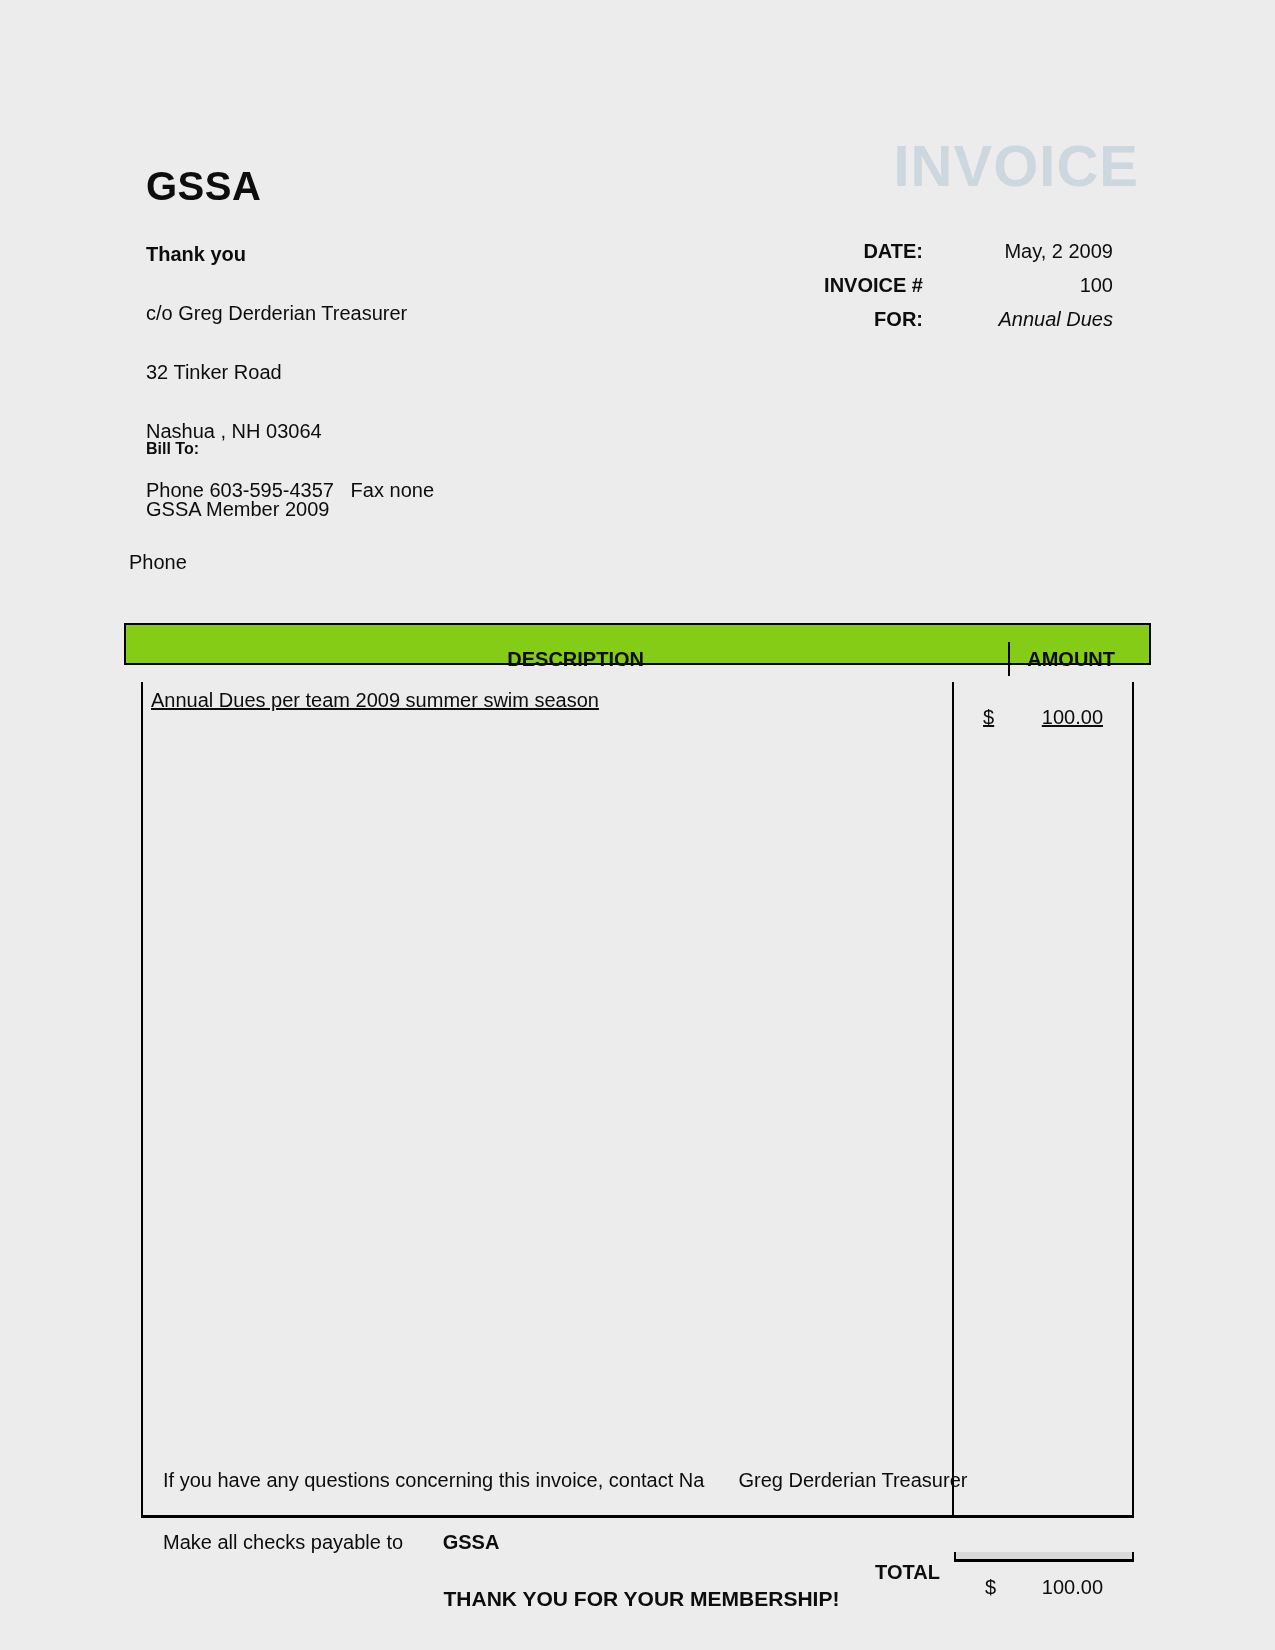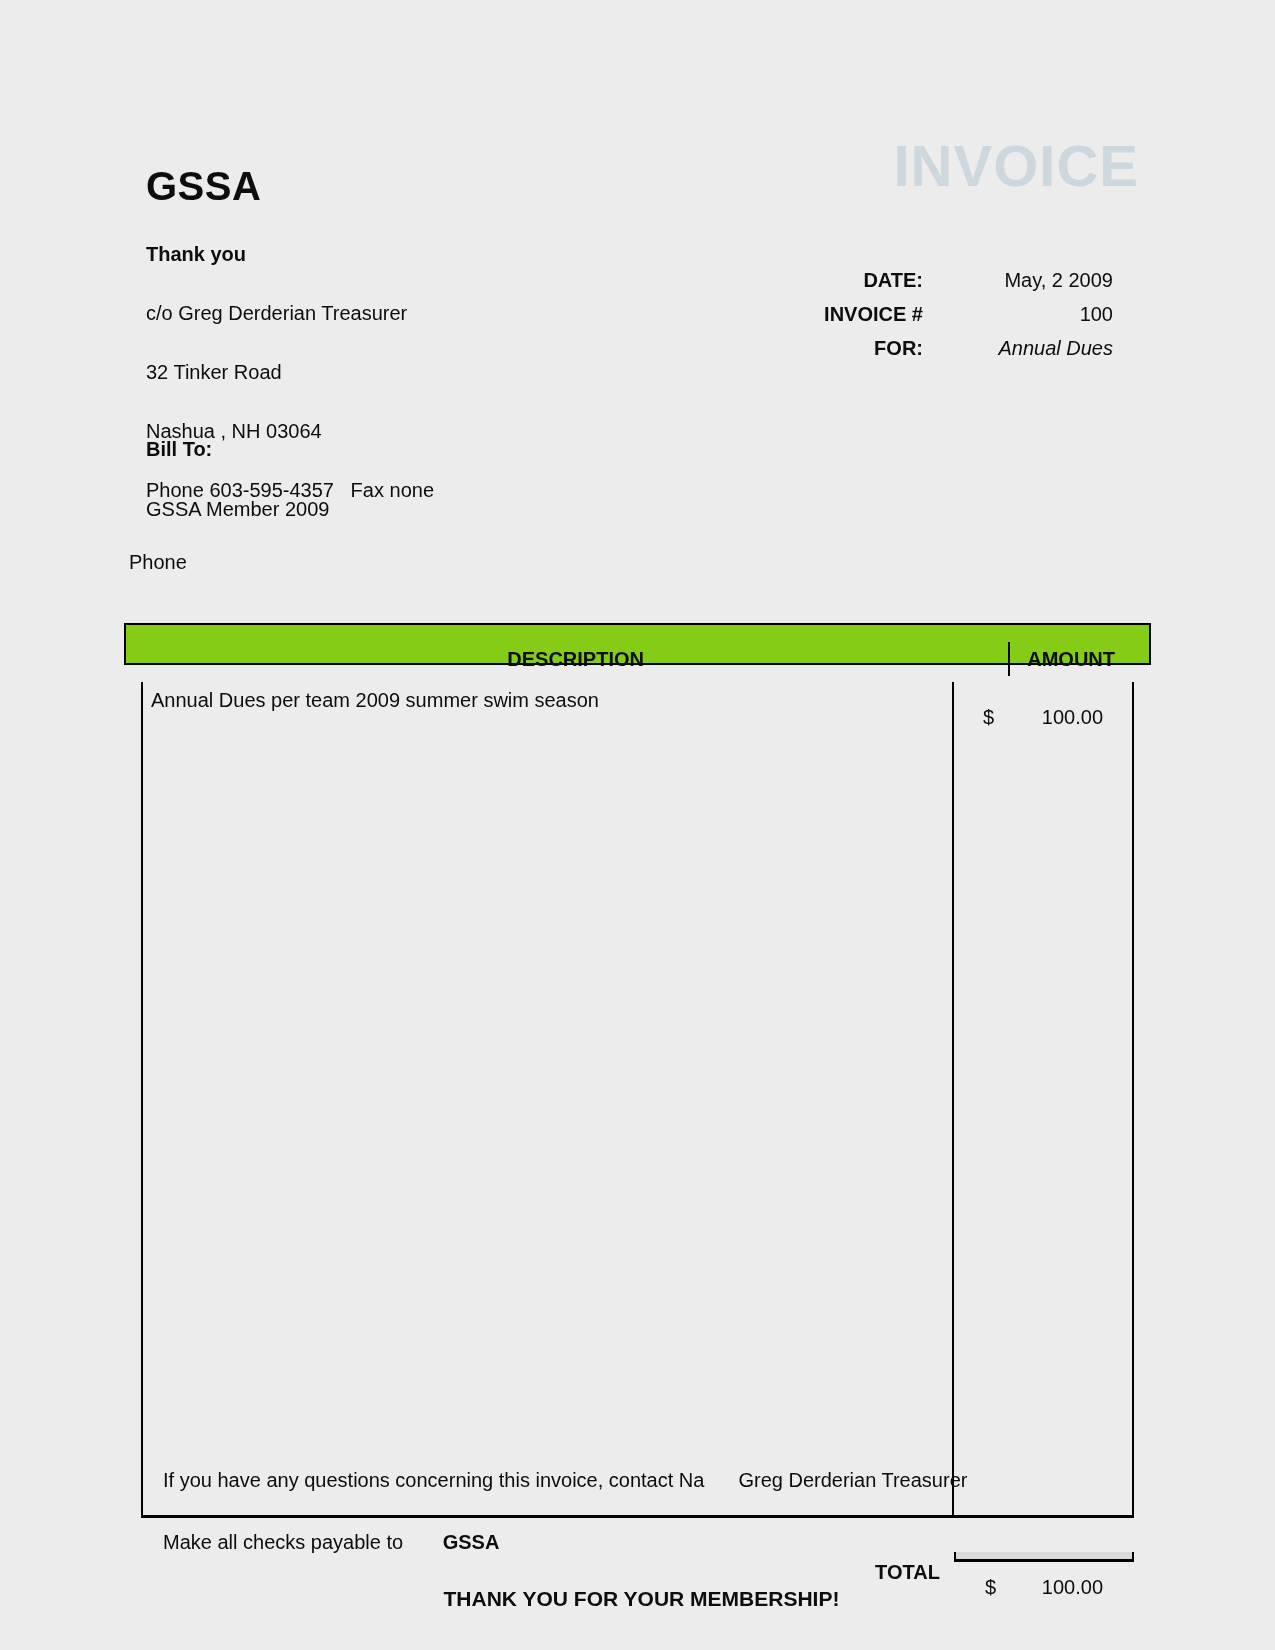--- a/index.html
+++ b/index.html
@@ -21,49 +21,49 @@
 
   
   .invoice-title {
     position: absolute; top: 86px; right: 153px;
     font-size: 58px; font-weight: 700; line-height: 58px;
     letter-spacing: 1px; color: #ccd7de;
   }
 
   
   .meta-block { position: absolute; top: 212px; right: 145px; width: 500px; }
-  .meta-row { display: flex; height: 26px; align-items: center; }
+  .meta-row { display: flex; height: 26px; align-items: flex-end; }
   .meta-label { flex: 1; text-align: right; font-size: 20px; font-weight: 700; }
   .meta-value { width: 190px; text-align: right; font-size: 20px; }
   .meta-value.italic { font-style: italic; }
 
   
   .billto-block { position: absolute; left: 78px; top: 368px; }
-  .billto-label { font-size: 20px; font-weight: 700; line-height: 26px; }
+  .billto-label { font-size: 16px; font-weight: 700; line-height: 26px; }
   .billto-name { font-size: 20px; line-height: 26px; }
   .billto-phone { position: absolute; left: 78px; top: 500px; font-size: 20px; }
 
   
   .inv-table { position: absolute; left: 73px; top: 572px; width: 1061px; font-size: 20px; }
   .t-header {
     display: flex; height: 42px;
     border: 2px solid #000;
   }
   .th-desc {
     width: 868px; border-right: 2px solid #000;
     display: flex; align-items: center; justify-content: center;
     font-weight: 700;
   }
   .th-amount {
     flex: 1;
     display: flex; align-items: center; justify-content: center;
     font-weight: 700;
     border-radius: 9px;
   }
-  .t-body { display: flex; height: 870px; }
+  .t-body { display: flex; height: 870px; text-decoration: underline; }
   .td-desc {
     width: 870px;
     border-left: 2px solid #000; border-right: 2px solid #000; border-bottom: 3px solid #000;
     padding: 7px 8px;
   }
   .td-amount {
     width: 191px;
     border-right: 2px solid #000; border-bottom: 3px solid #000;
     padding: 7px 12px 0 12px;
     display: flex; justify-content: space-between; align-items: flex-start;

